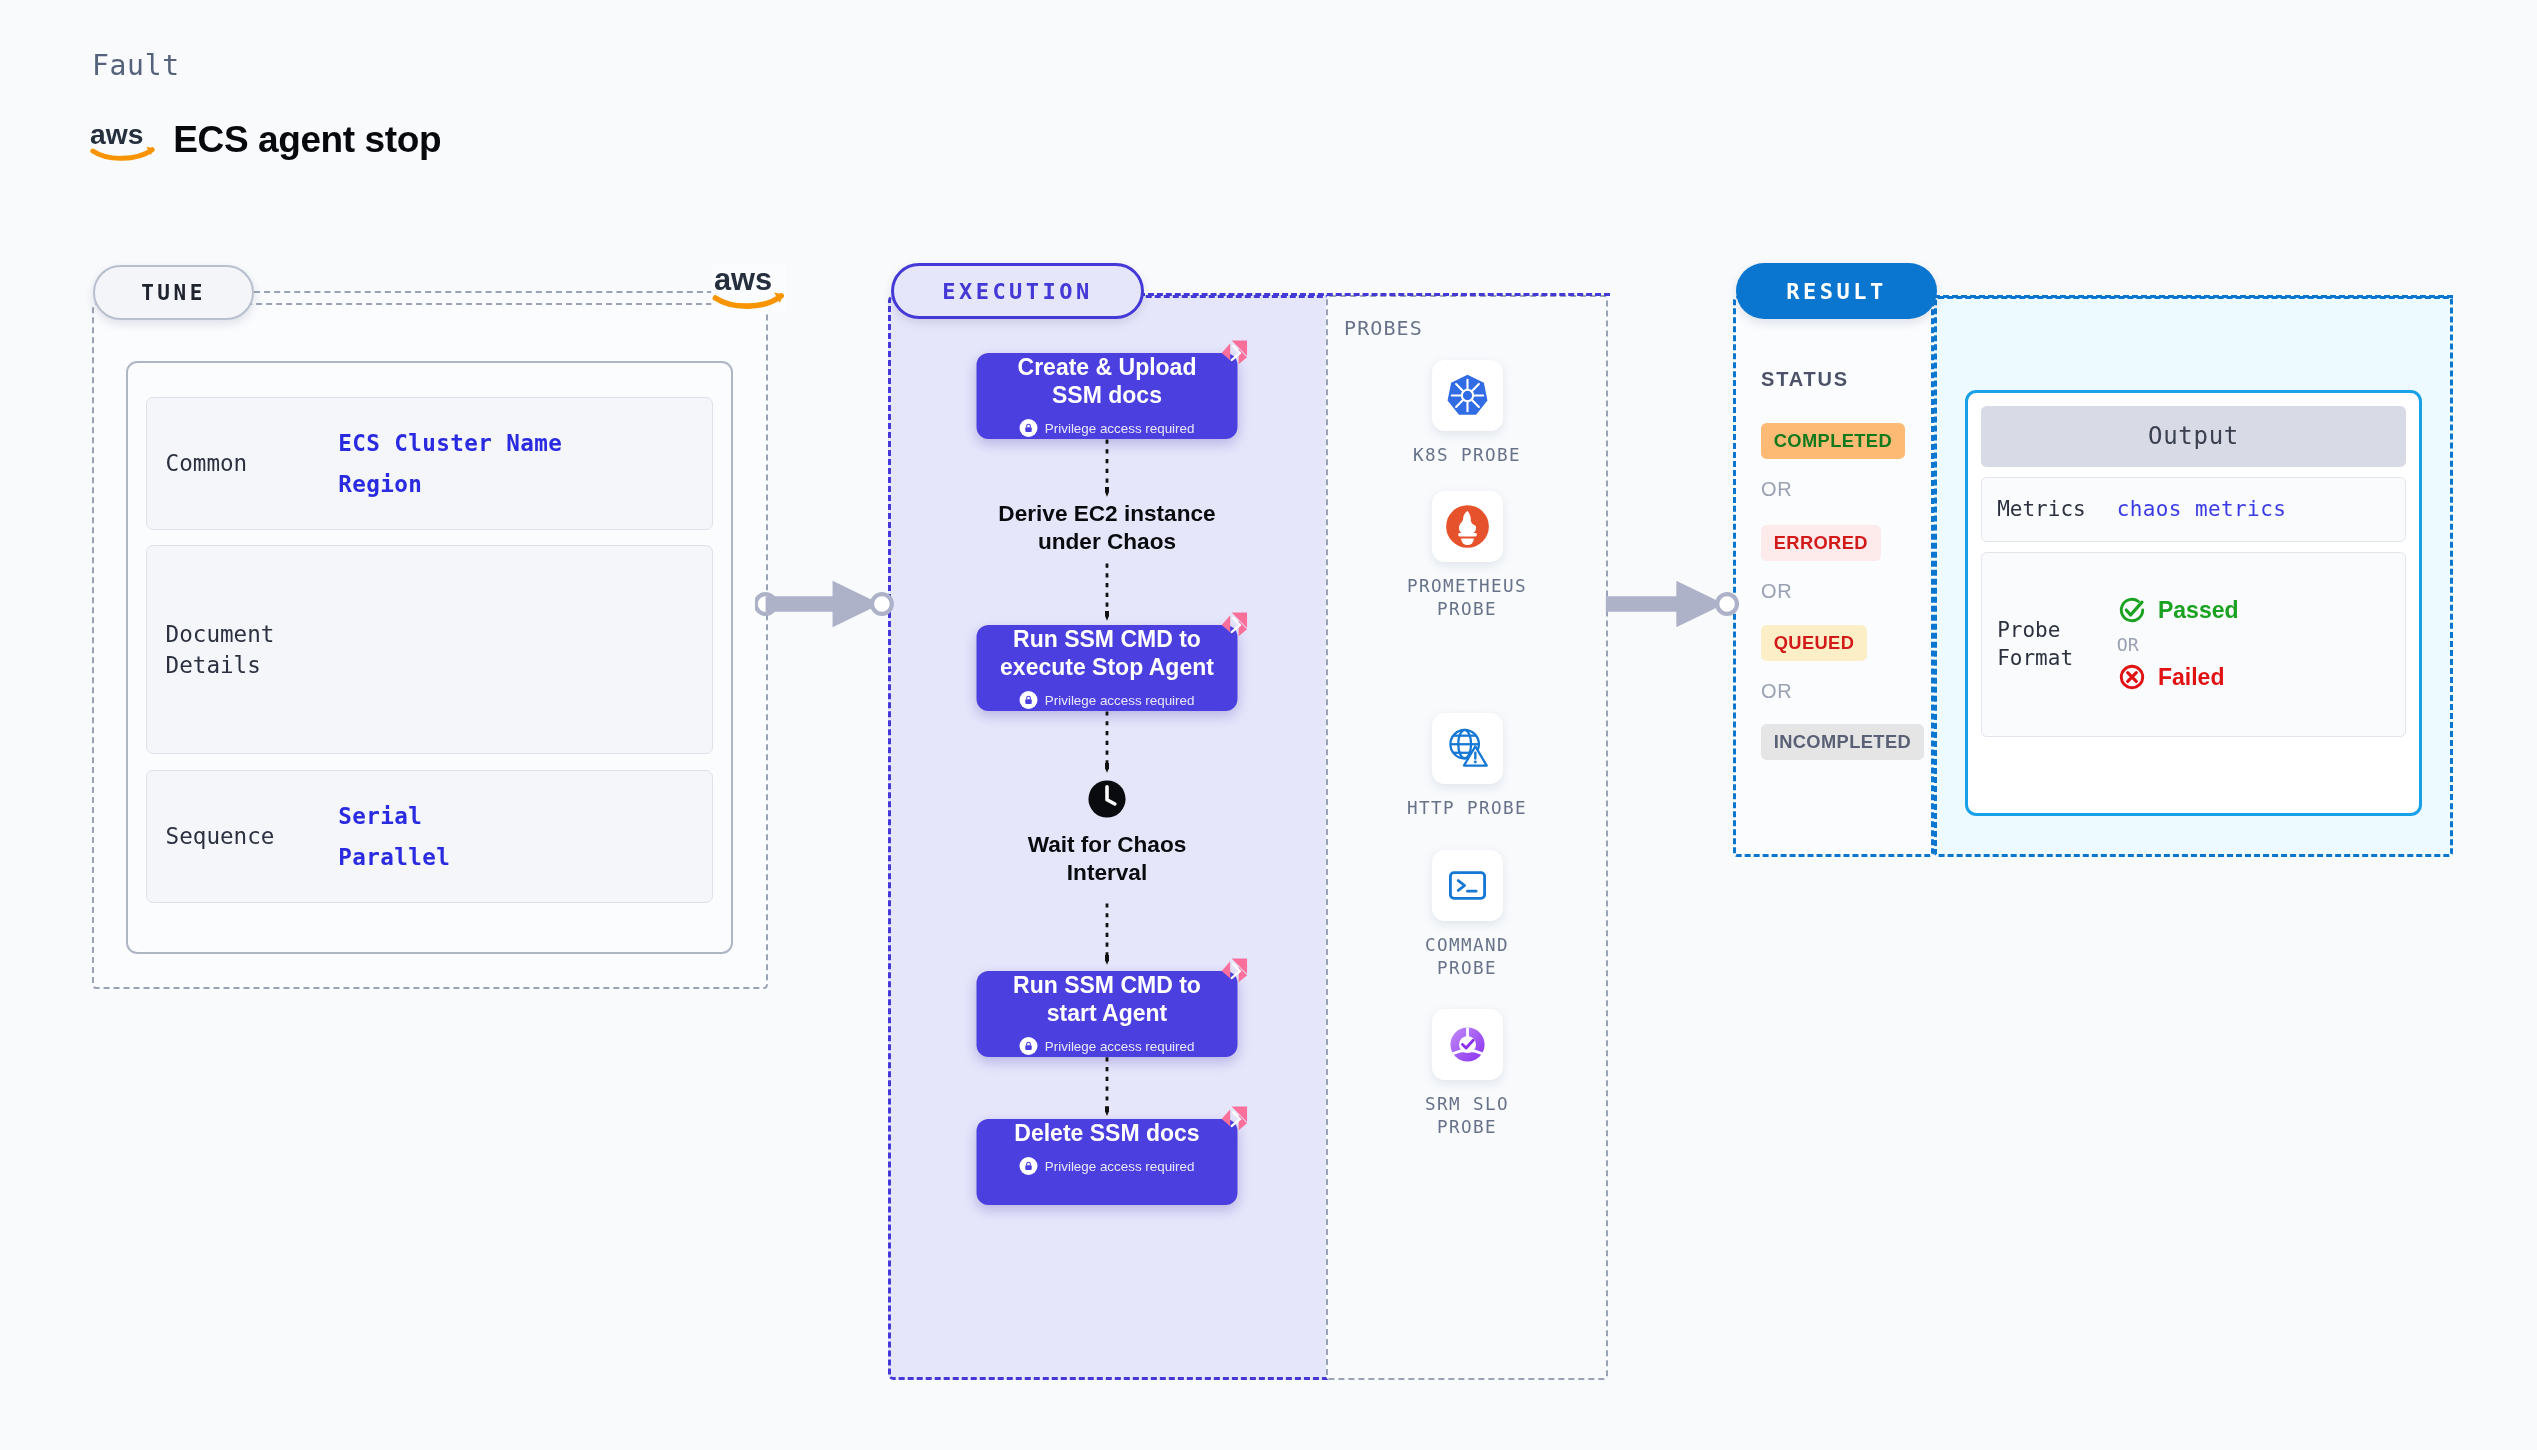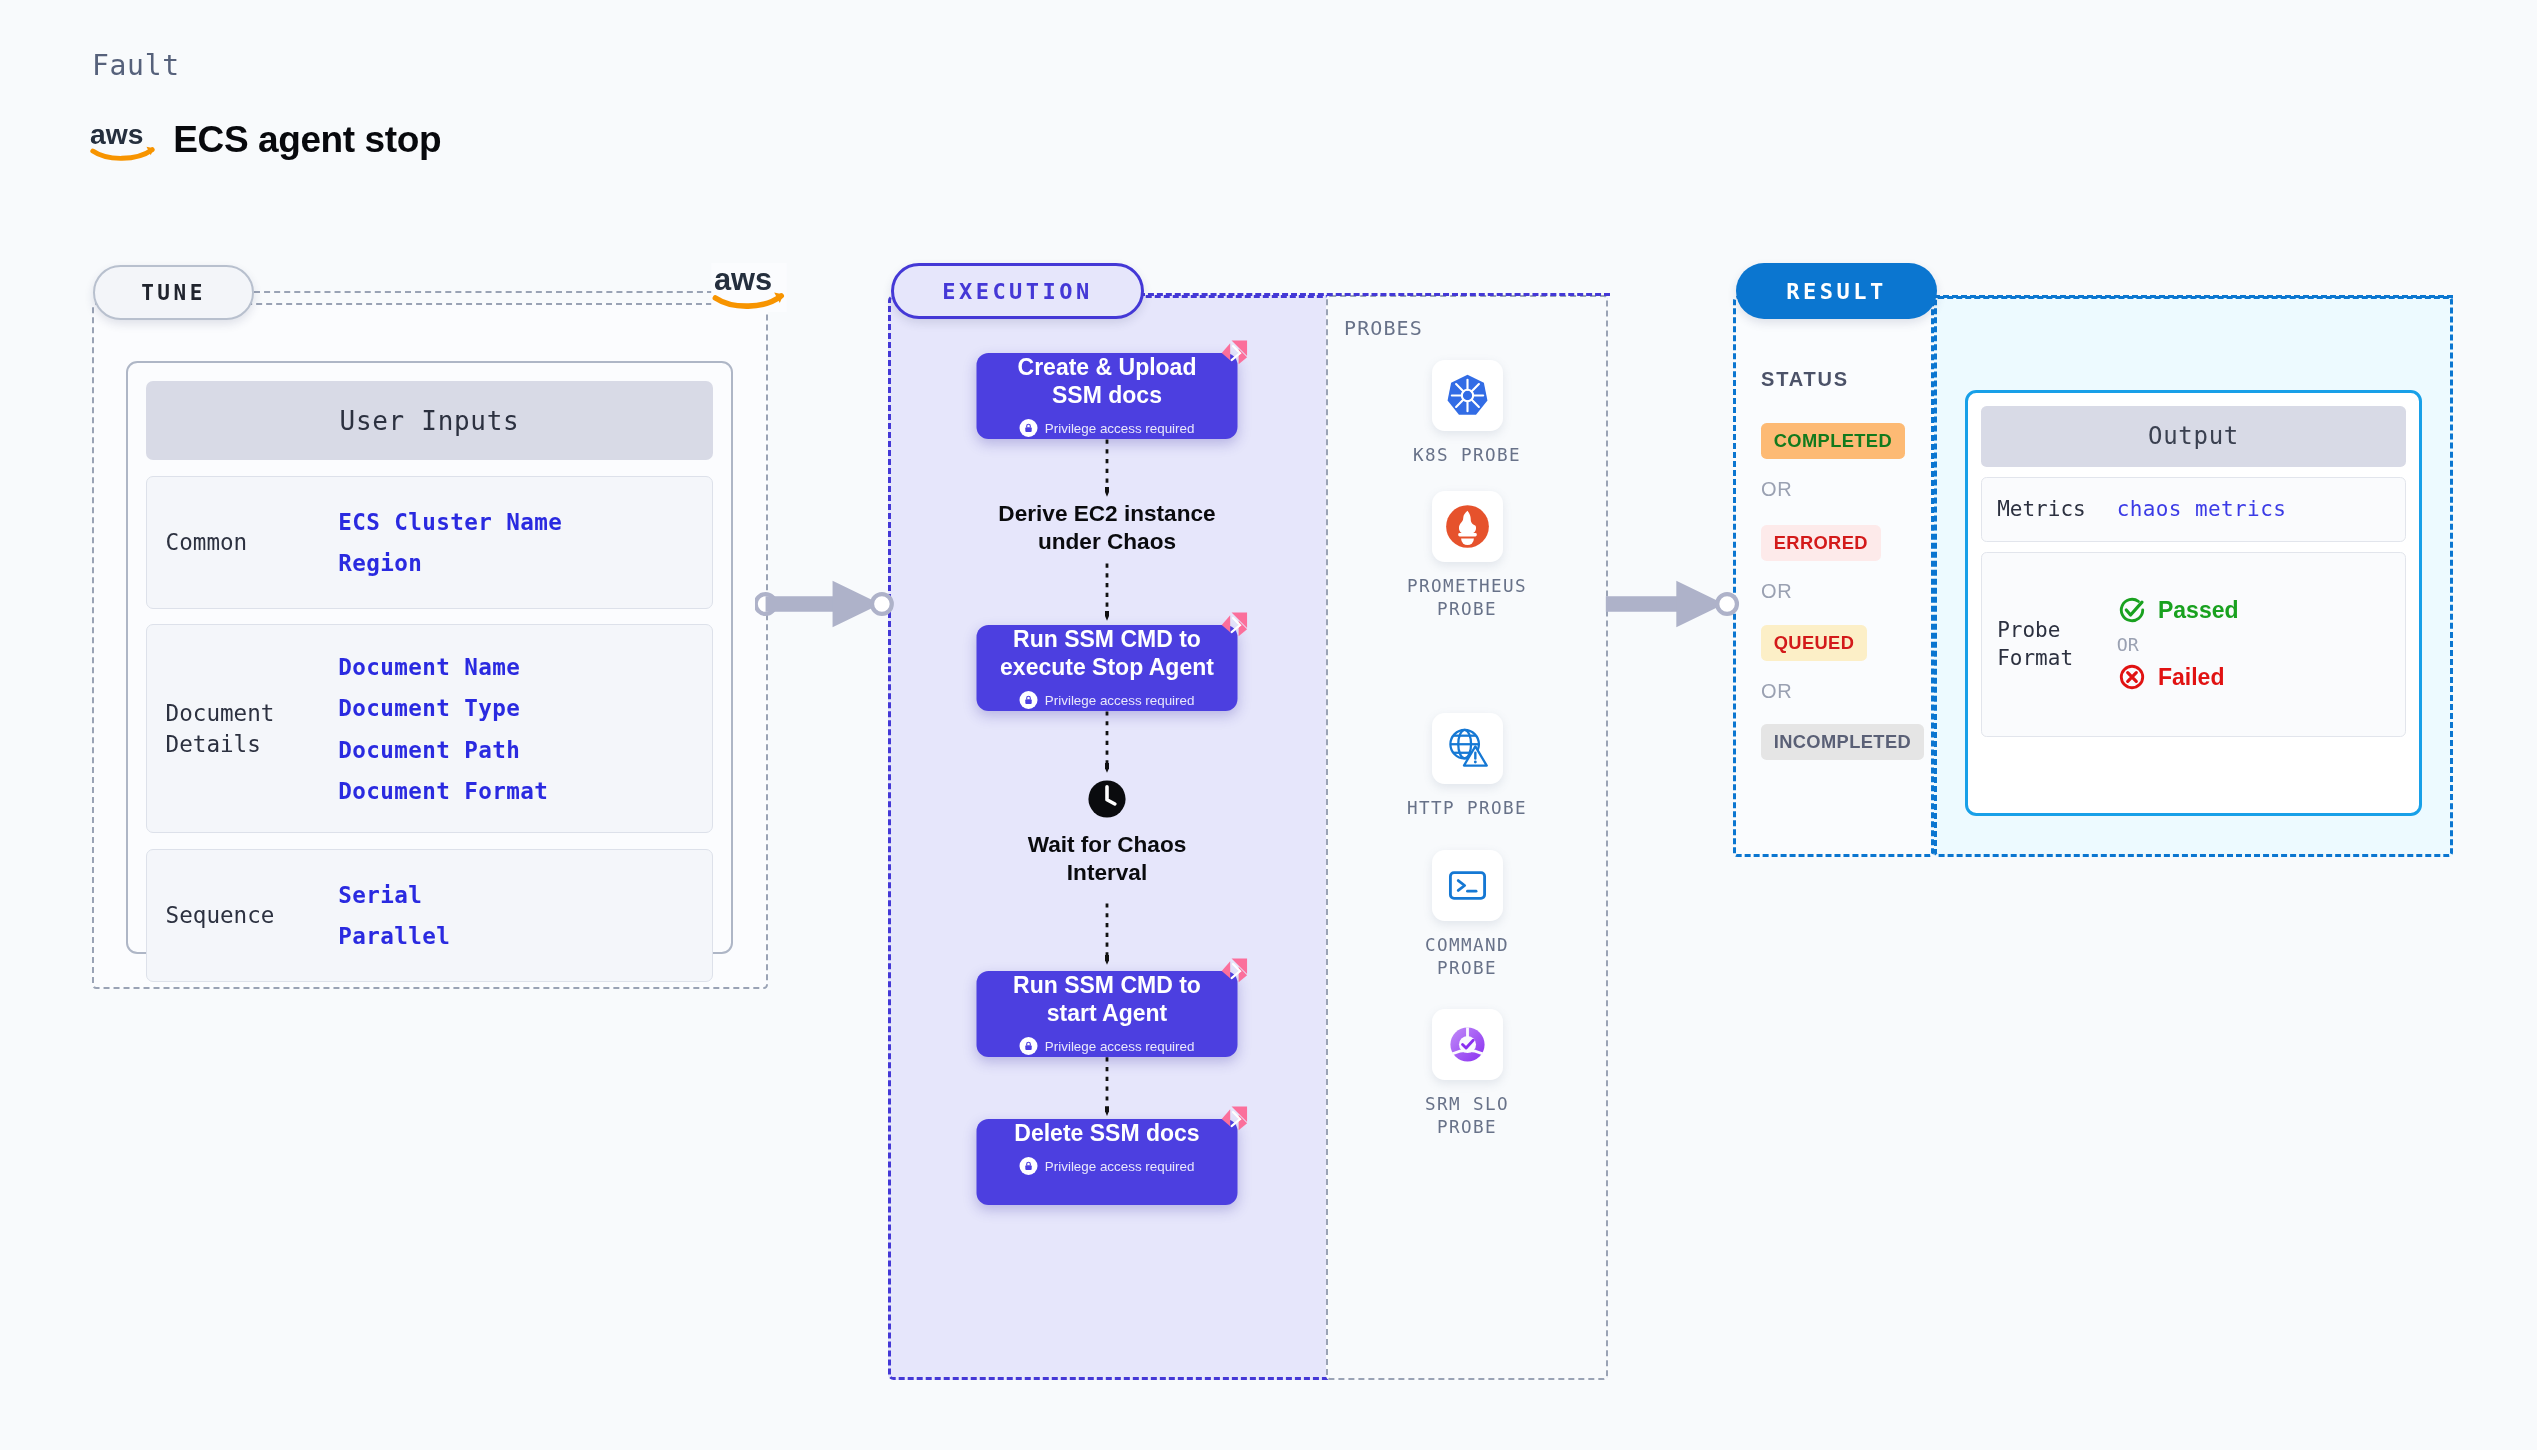--- a/index.html
+++ b/index.html
@@ -248,40 +248,33 @@
   <div id="tune-aws">
     <svg width="76" height="49" viewBox="0 0 108 70">
       <rect width="108" height="70" fill="#fbfcfe"></rect>
       <text x="4" y="38" font-family="Liberation Sans, sans-serif" font-size="44" font-weight="700" fill="#252f3e">aws</text>
       <path d="M6 50 C30 66, 76 66, 100 47" stroke="#f79400" stroke-width="8" fill="none" stroke-linecap="round"></path>
       <path d="M90 42 L103 45 L98 57 Z" fill="#f79400"></path>
     </svg>
   </div>
 
   <div class="inputs-card">
-    <div class="inputs-title">User Inputs</div>
 
     <div class="input-group" id="grp-common">
       <div class="ig-label">Common</div>
       <div class="ig-values">
         <span>ECS Cluster Name</span>
         <span>Region</span>
       </div>
     </div>
 
     <div class="input-group" id="grp-doc">
       <div class="ig-label">
         <div>Document</div>
         <div>Details</div>
-      </div>
-      <div class="ig-values">
-        <span>Document Name</span>
-        <span>Document Type</span>
-        <span>Document Path</span>
-        <span>Document Format</span>
       </div>
     </div>
 
     <div class="input-group" id="grp-seq">
       <div class="ig-label">Sequence</div>
       <div class="ig-values">
         <span>Serial</span>
         <span>Parallel</span>
       </div>
     </div>

